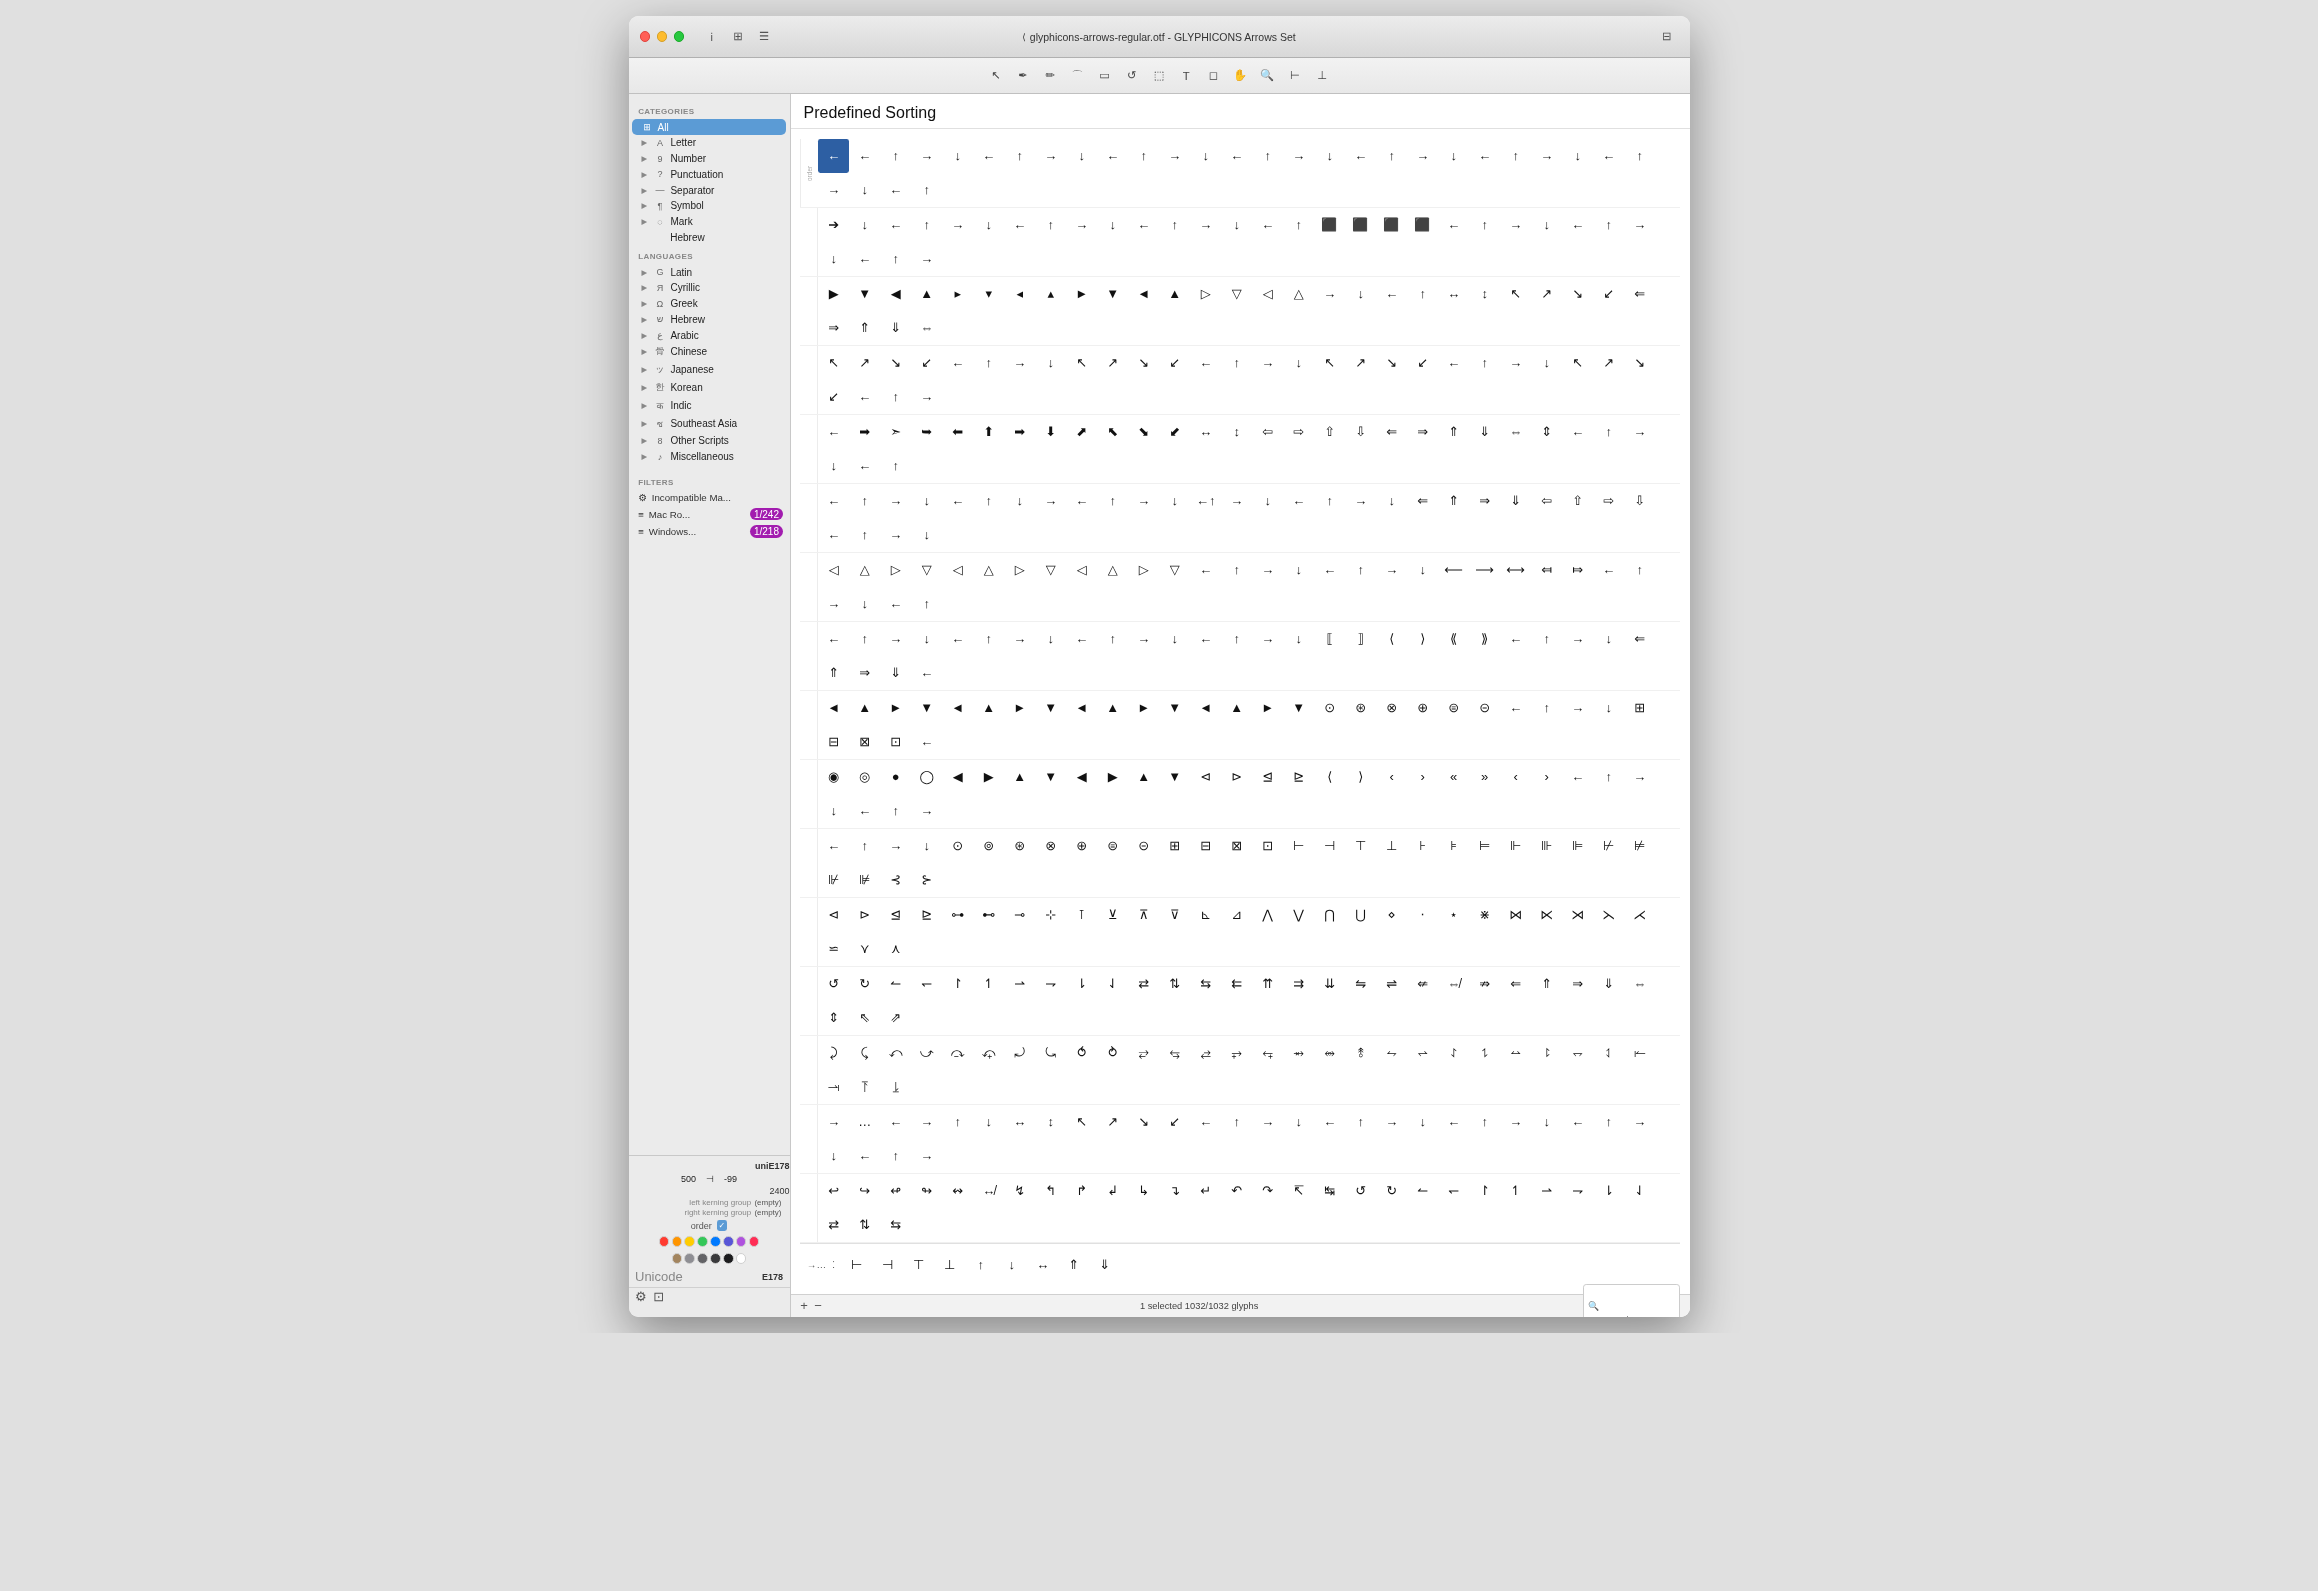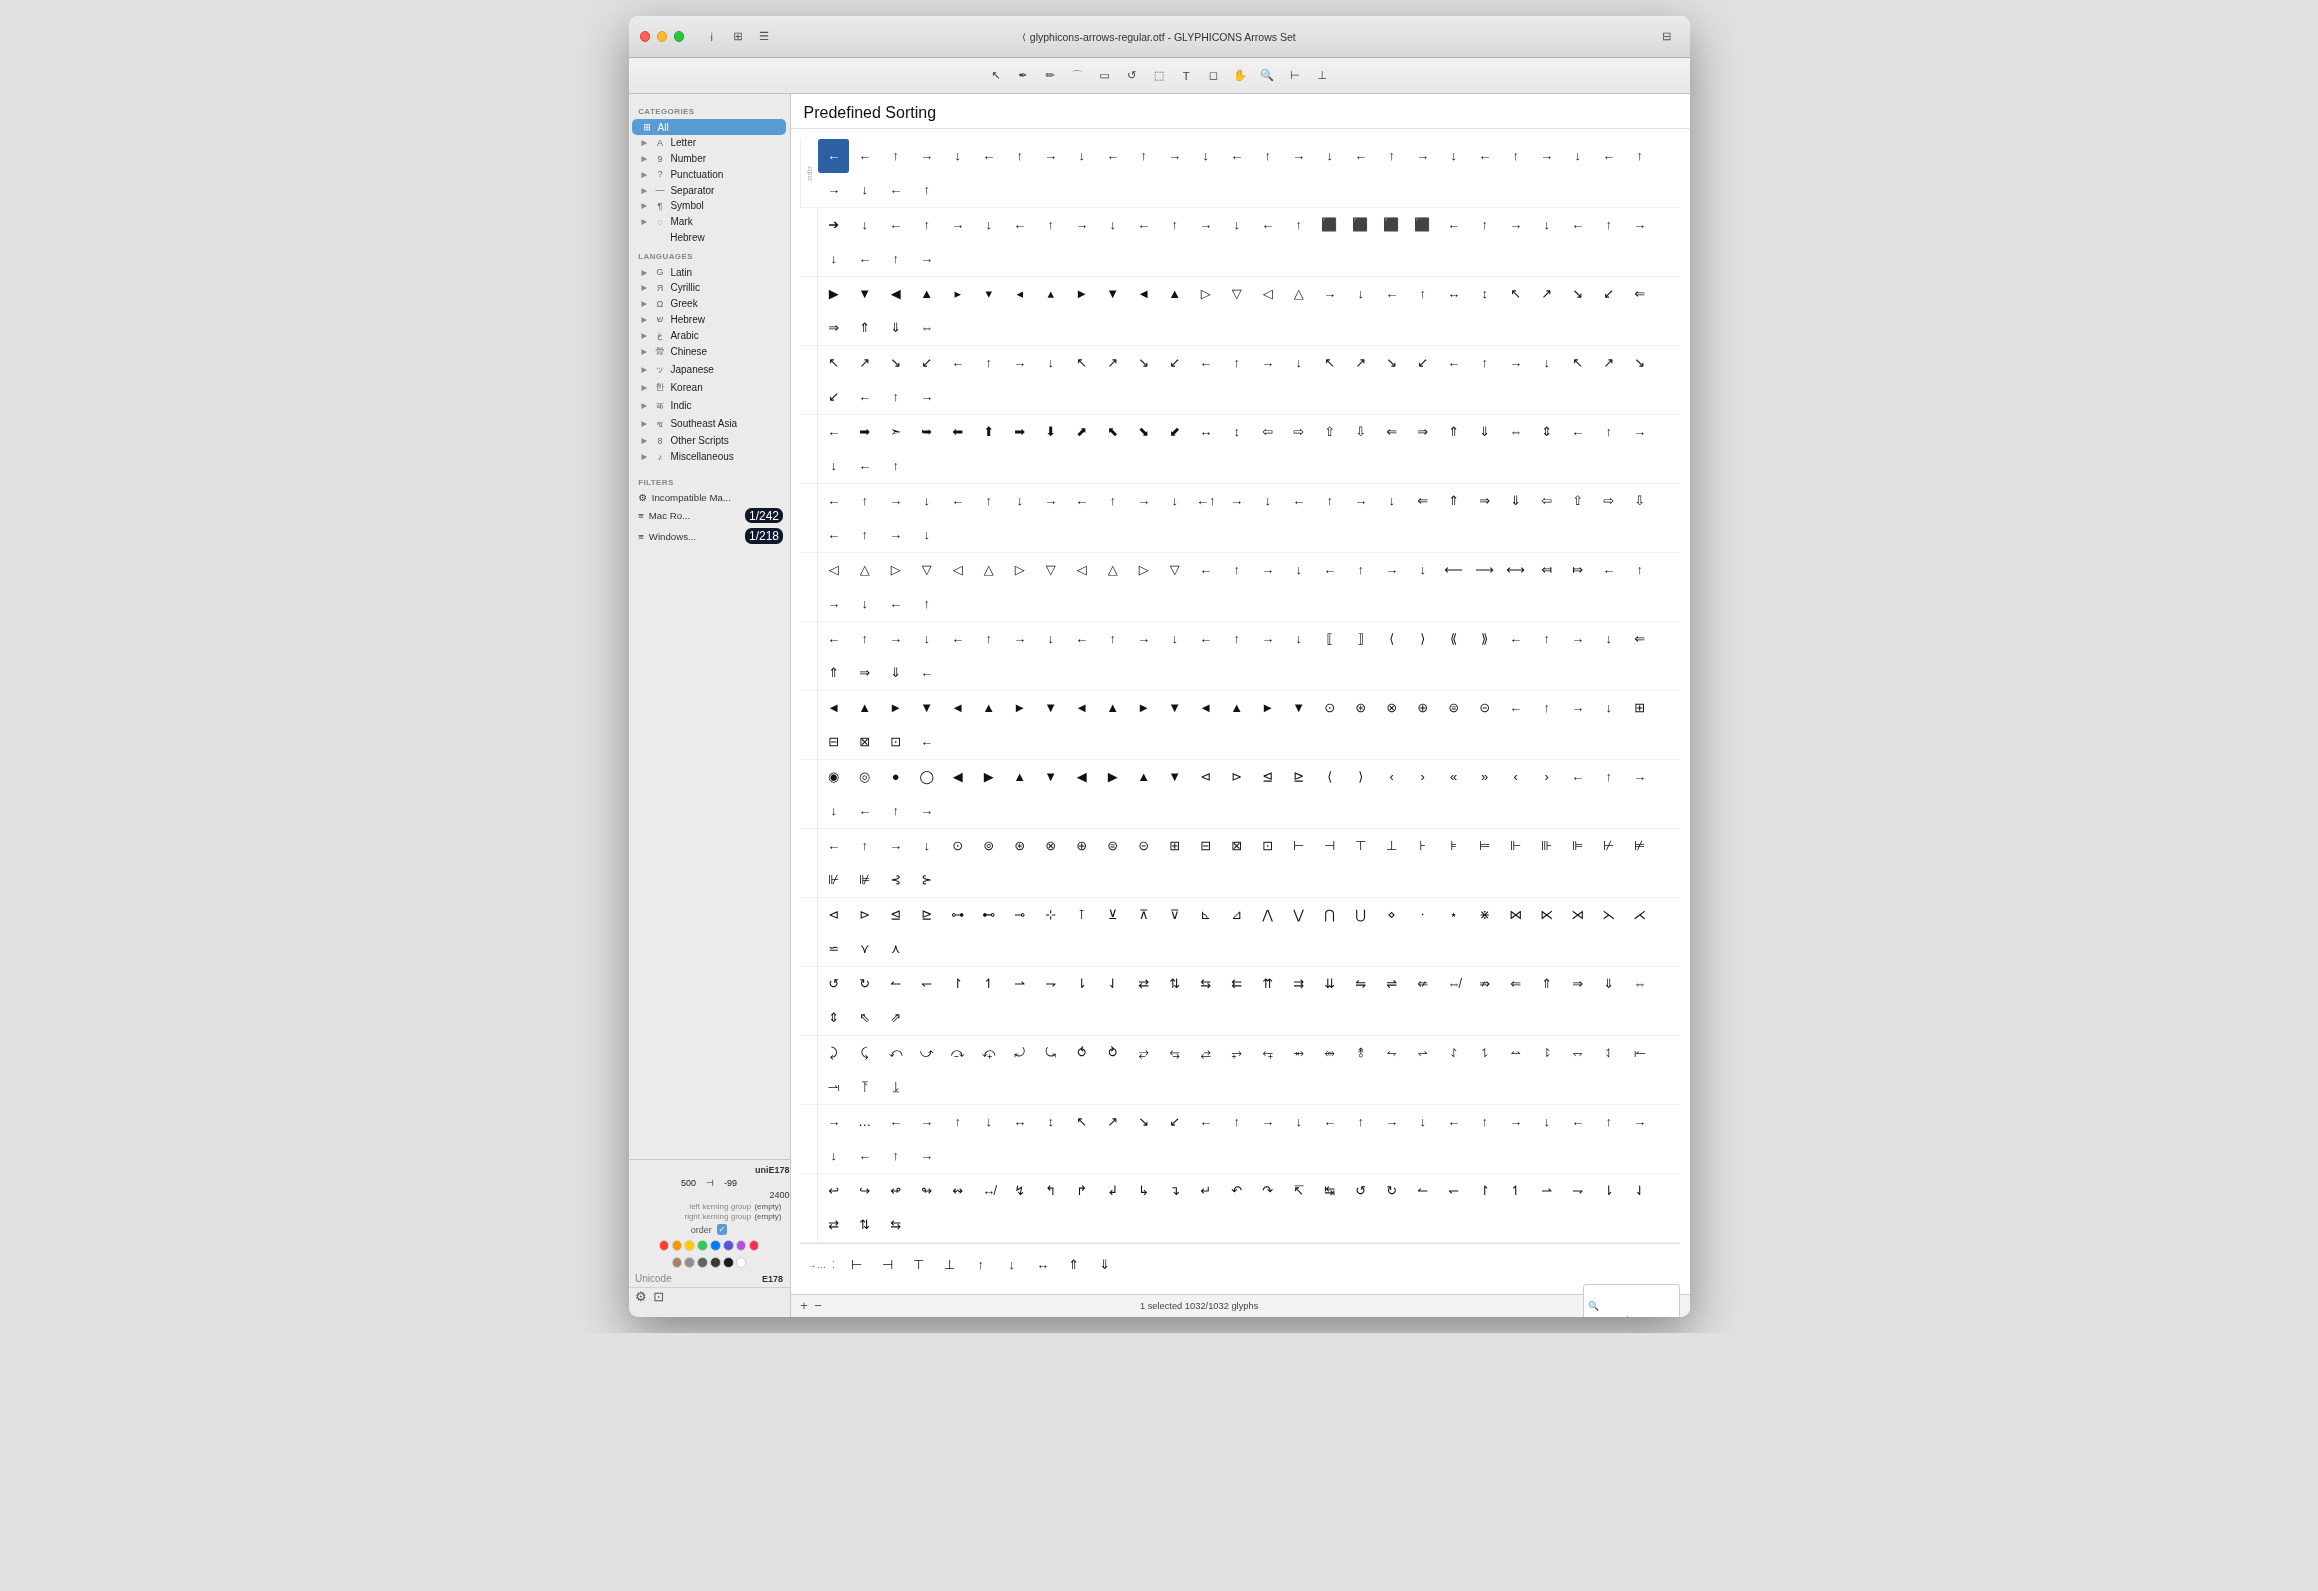--- a/index.html
+++ b/index.html
@@ -142,25 +142,25 @@
     .filter-item {
       display: flex;
       align-items: center;
       padding: 2.4px 6.5px 2.4px 9.7px;
       cursor: pointer;
       font-size: 9.7px;
       color: #333;
       gap: 4.9px;
     }
     .filter-badge {
-      background: #0f172a;
+      background: #a21caf;
       color: white;
       border-radius: 6.5px;
       padding: 0.8px 4px;
-      font-size: 12px;
+      font-size: 10px;
     }
     .info-row {
       display: flex;
       justify-content: flex-end;
       color: #333;
       padding: 0.8px 0;
     }
     .export-row {
       display: flex;
       align-items: center;
@@ -497,21 +497,21 @@
         </div>
         <div class="color-dots">
           <div class="color-dot" style="background:#a2845e; border:0.8px solid #d0d0d0;"></div>
           <div class="color-dot" style="background:#8e8e93; border:0.8px solid #d0d0d0;"></div>
           <div class="color-dot" style="background:#636366; border:0.8px solid #d0d0d0;"></div>
           <div class="color-dot" style="background:#3a3a3c; border:0.8px solid #d0d0d0;"></div>
           <div class="color-dot" style="background:#1c1c1e; border:0.8px solid #d0d0d0;"></div>
           <div class="color-dot" style="background:#ffffff; border:0.8px solid #d0d0d0;"></div>
         </div>
         <div class="unicode-row">
-          <span style="color:#888; font-size:10px;">Unicode</span>
+          <span style="color:#888; font-size:13px;">Unicode</span>
           <span style="font-size:9px; font-weight:700; color:#333;">E178</span>
         </div>
         <div class="add-remove-row">
           <span class="add-remove-btn">⚙</span>
           <span class="add-remove-btn">⊡</span>
         </div>
       </div>
     </div>
 
     <div class="content-area">

